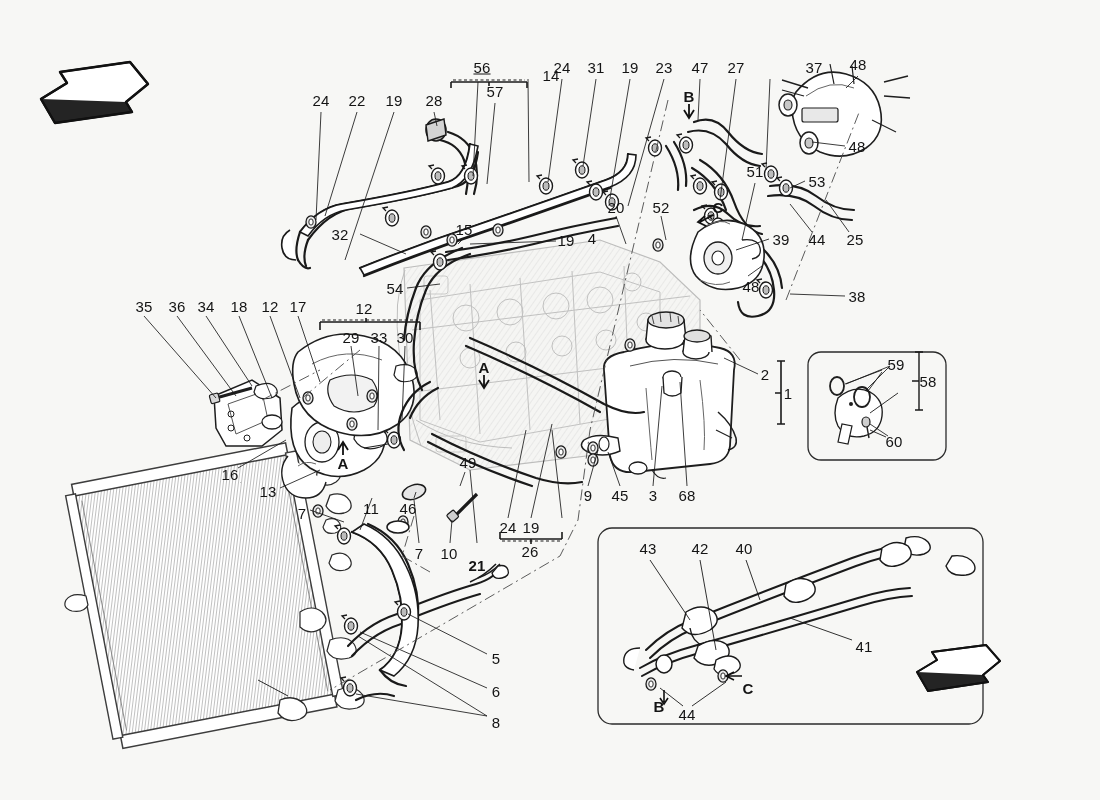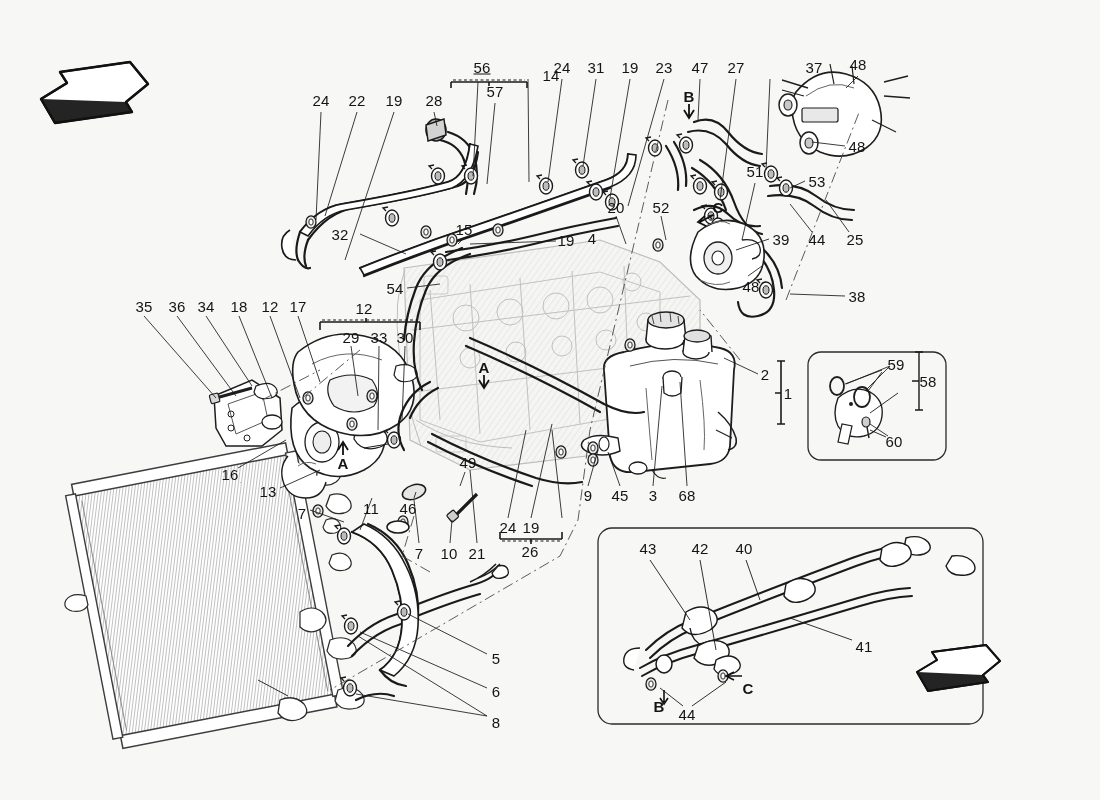--- a/index.html
+++ b/index.html
@@ -523,21 +523,21 @@
       <div class="lbl" style="left: 896px; top: 364px;">59</div>
       <div class="lbl" style="left: 928px; top: 381px;">58</div>
       <div class="lbl" style="left: 894px; top: 441px;">60</div>
       <div class="lbl" style="left: 230px; top: 474px;">16</div>
       <div class="lbl" style="left: 268px; top: 491px;">13</div>
       <div class="lbl" style="left: 302px; top: 513px;">7</div>
       <div class="lbl" style="left: 371px; top: 508px;">11</div>
       <div class="lbl" style="left: 408px; top: 508px;">46</div>
       <div class="lbl" style="left: 419px; top: 553px;">7</div>
       <div class="lbl" style="left: 449px; top: 553px;">10</div>
-      <div class="lbl" style="left: 477px; top: 553px;">21</div>
+      <div class="lbl" style="left: 477px; top: 565px; font-weight: bold;">21</div>
       <div class="lbl" style="left: 468px; top: 462px;">49</div>
       <div class="lbl" style="left: 508px; top: 527px;">24</div>
       <div class="lbl" style="left: 531px; top: 527px;">19</div>
       <div class="lbl" style="left: 530px; top: 551px;">26</div>
       <div class="lbl" style="left: 588px; top: 495px;">9</div>
       <div class="lbl" style="left: 620px; top: 495px;">45</div>
       <div class="lbl" style="left: 653px; top: 495px;">3</div>
       <div class="lbl" style="left: 687px; top: 495px;">68</div>
       <div class="lbl" style="left: 496px; top: 658px;">5</div>
       <div class="lbl" style="left: 496px; top: 691px;">6</div>

